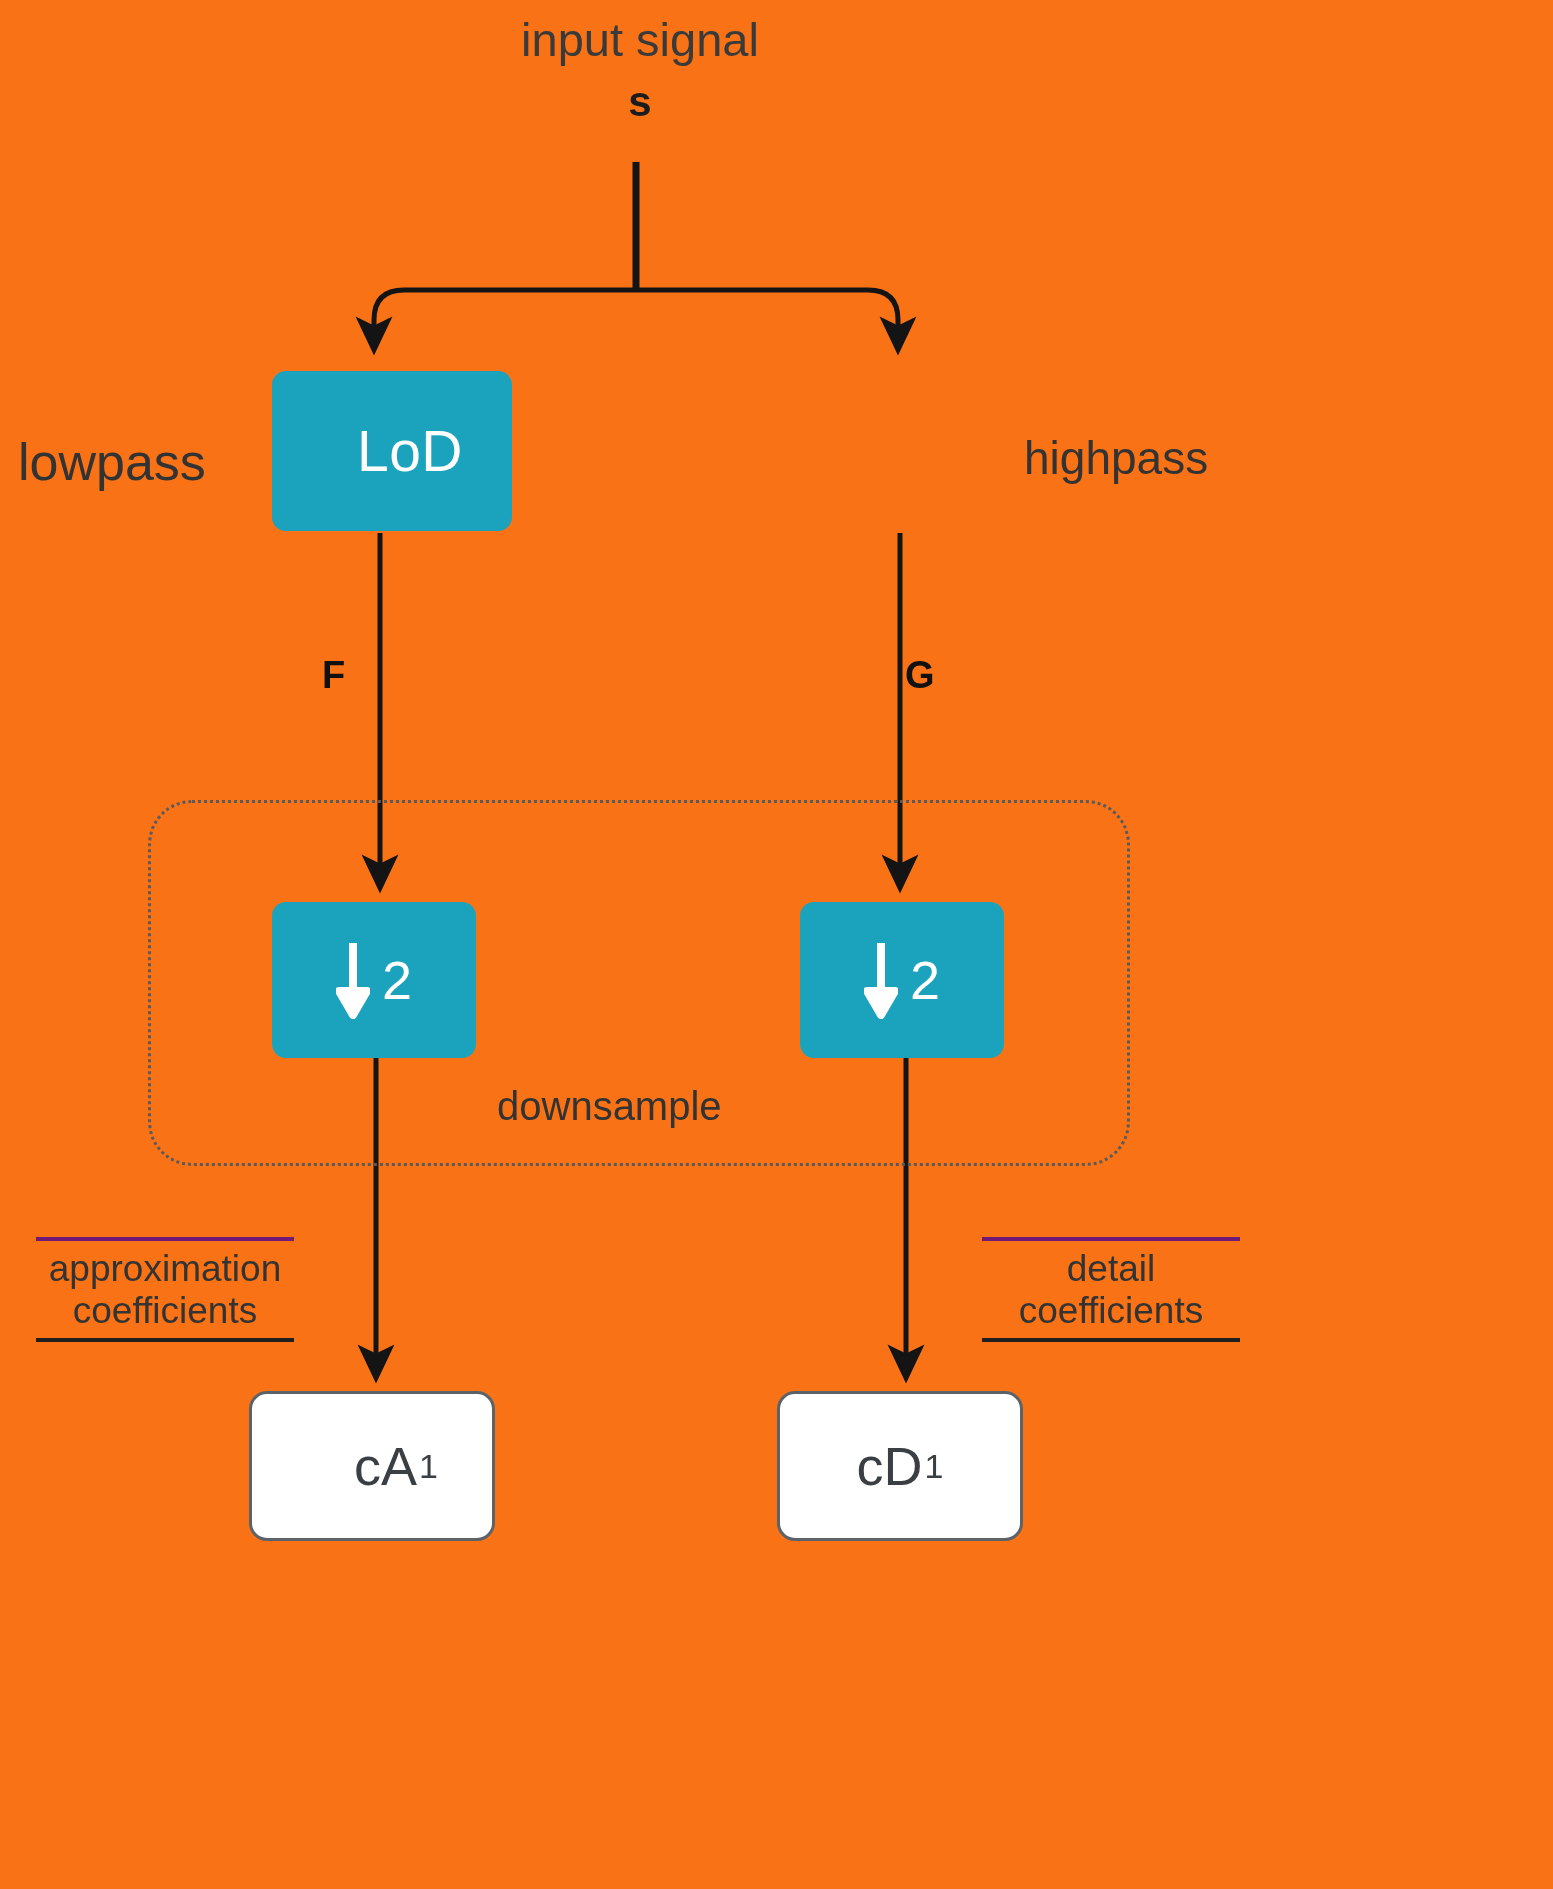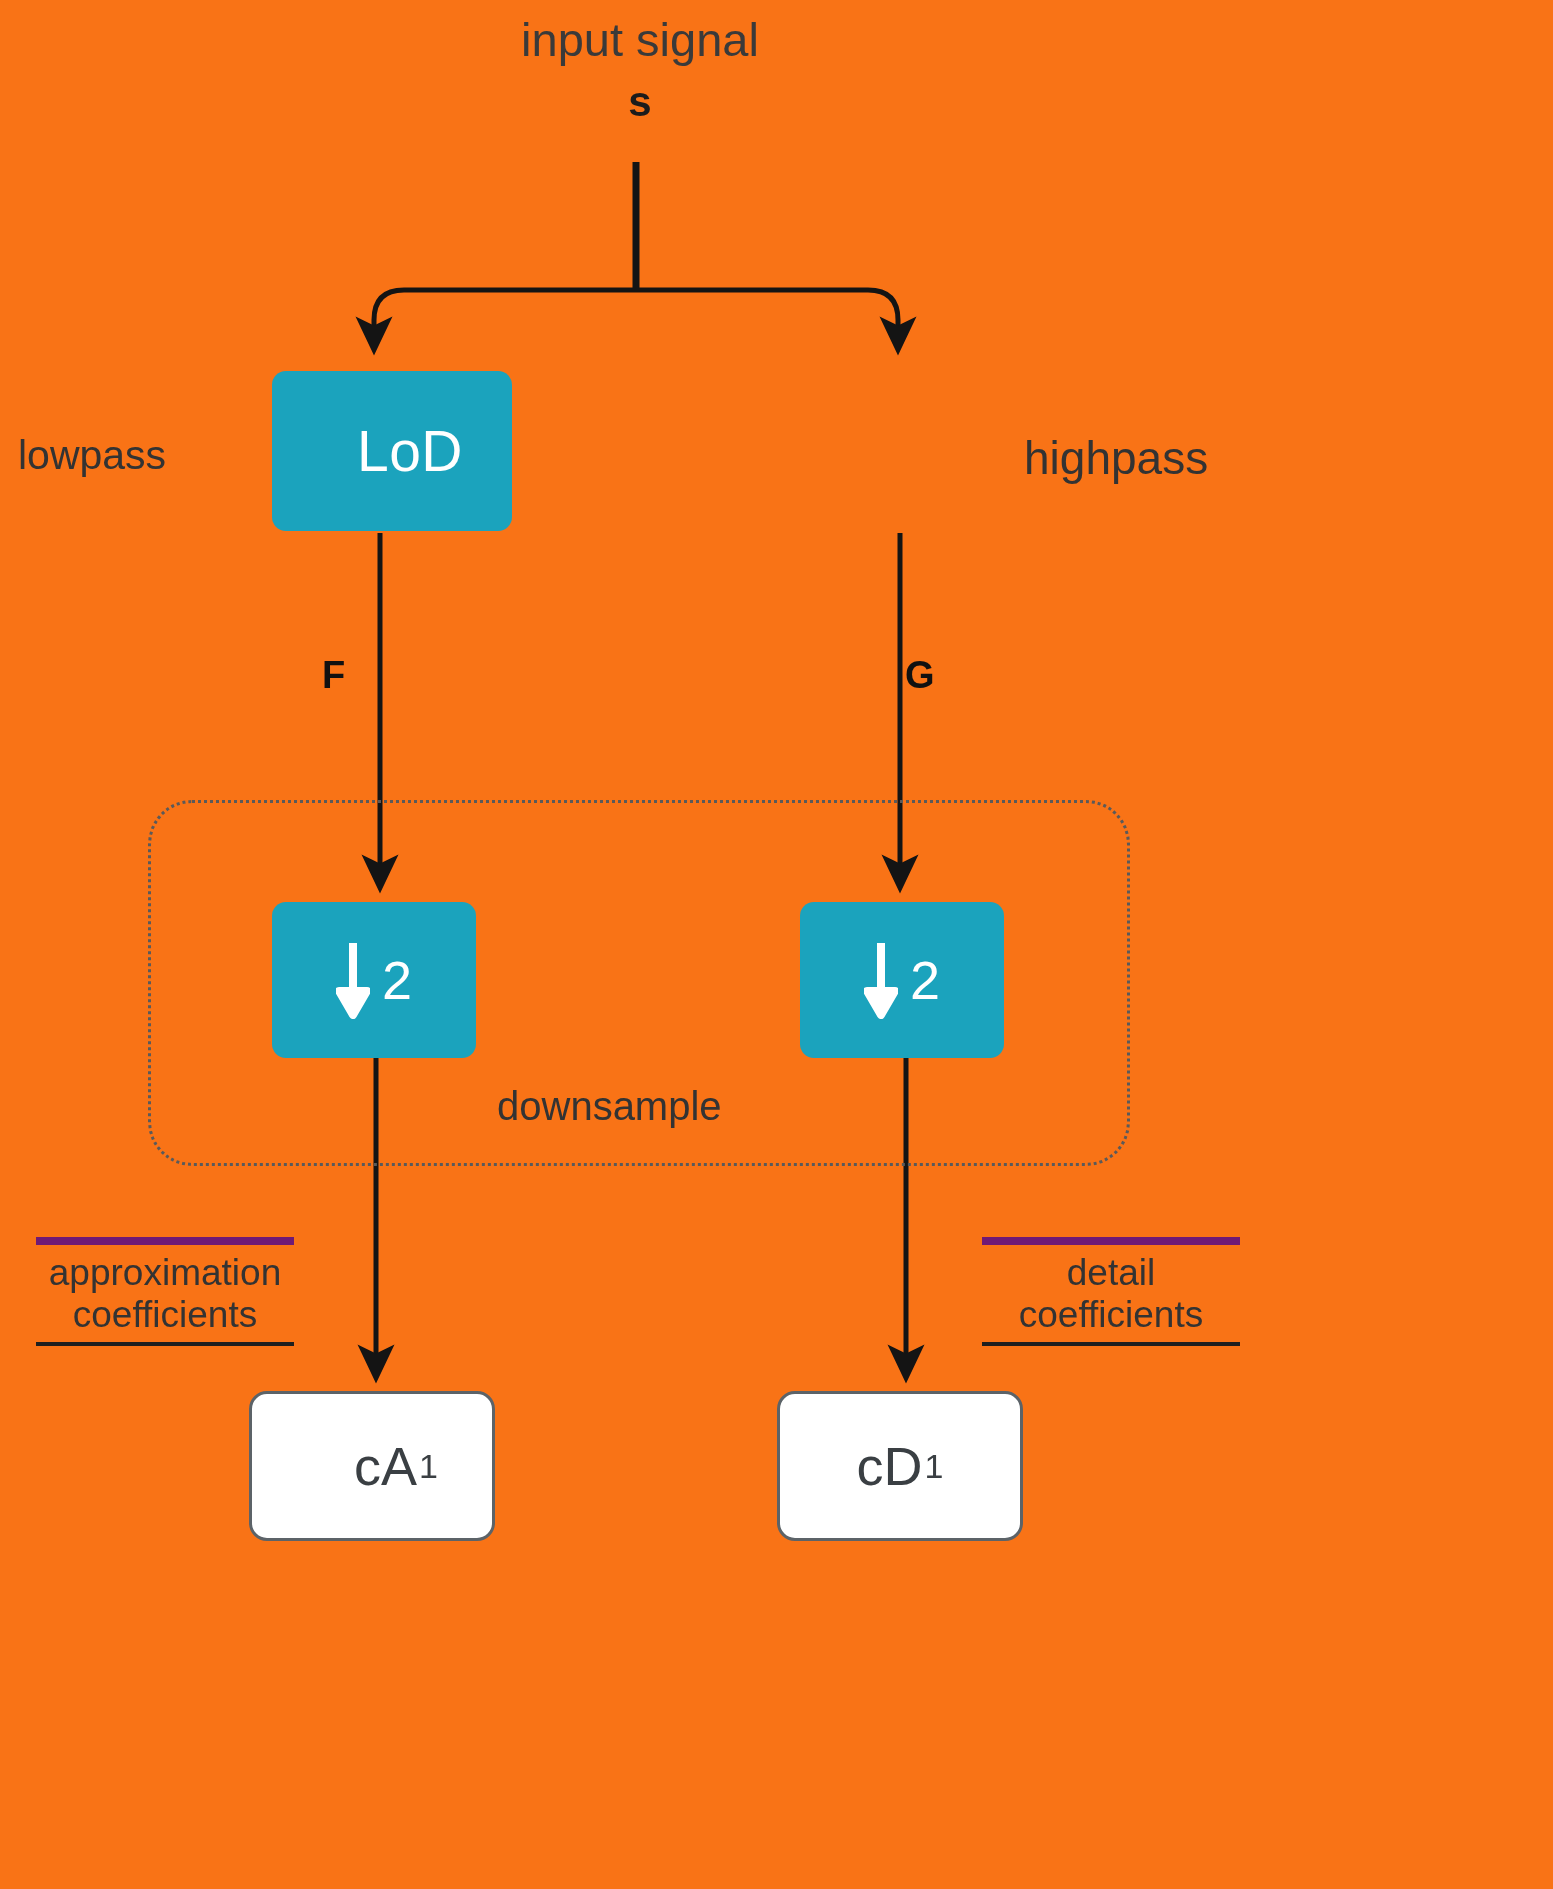--- a/index.html
+++ b/index.html
@@ -42,21 +42,21 @@
   #title-signal-symbol {
     left: 0; top: 78px; width: 1280px;
     text-align: center;
     font-size: 42px;
     font-weight: bold;
     color: #1c1c1c;
   }
   
   #label-lowpass {
     left: 18px; top: 433px;
-    font-size: 41px;
+    font-size: 52px;
     color: #333333;
   }
   #label-highpass {
     left: 1024px; top: 433px;
     font-size: 46px;
     color: #333333;
   }
   
   .filter-box {
     position: absolute;
@@ -127,21 +127,21 @@
     color: #333333;
   }
 
   
   .coef {
     position: absolute;
     font-size: 37px;
     color: #333333;
     line-height: 1.14;
     padding: 7px 0 6px 0;
-    border-top: 8px solid #701a75;
+    border-top: 4px solid #701a75;
     border-bottom: 4px solid #1f1f1f;
   }
   #coef-approx {
     left: 36px; top: 1237px;
     width: 258px;
     text-align: center;
   }
   #coef-detail {
     left: 982px; top: 1237px;
     width: 258px;

